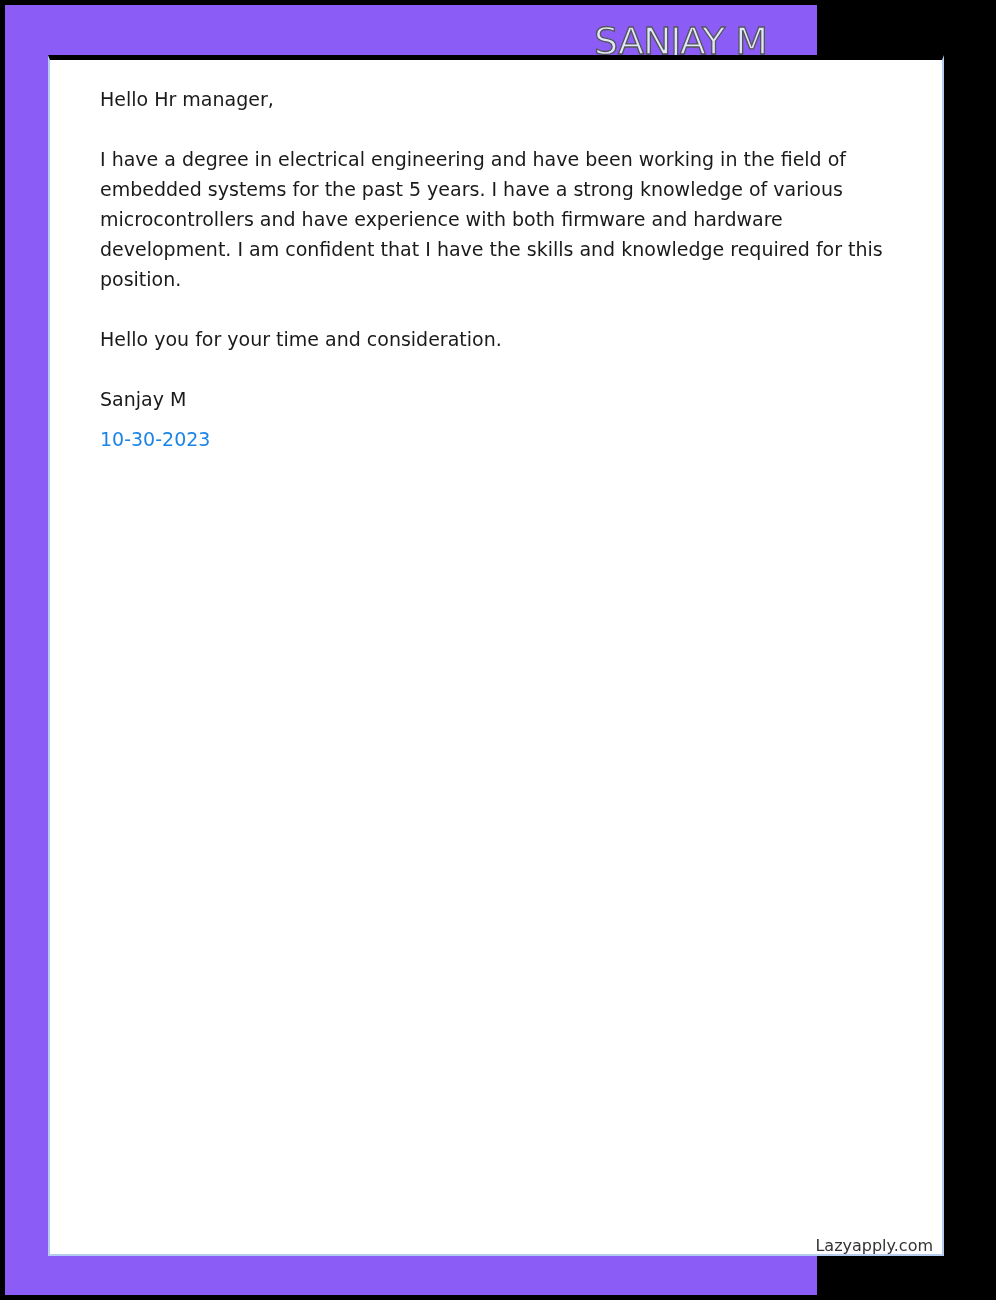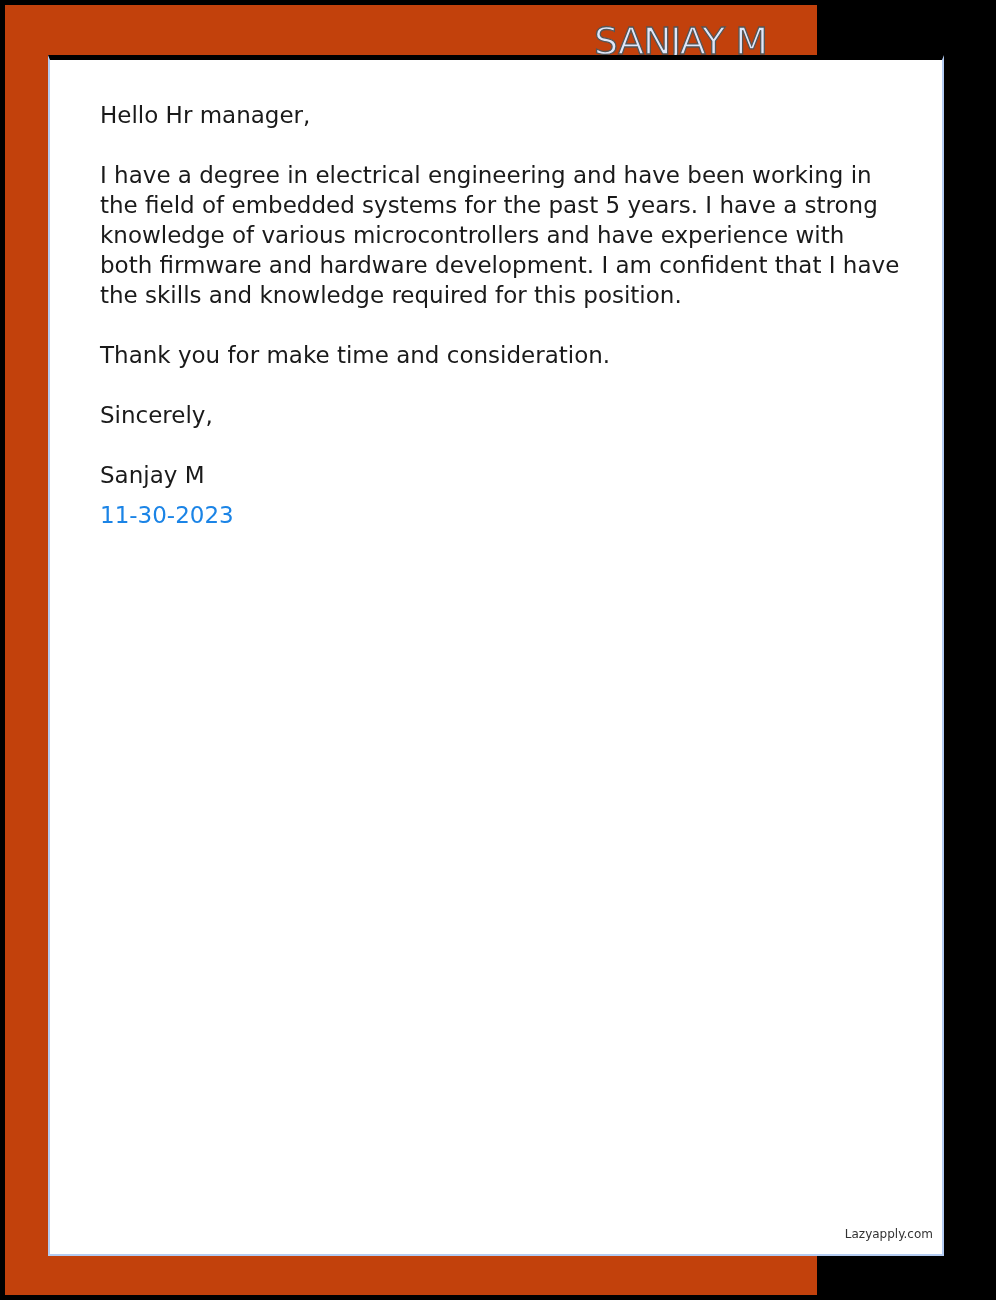--- a/index.html
+++ b/index.html
@@ -7,21 +7,21 @@
       width: 996px; height: 1300px;
       background: #000;
       position: relative;
       overflow: hidden;
       font-family: "DejaVu Sans", sans-serif;
     }
     .frame {
       position: absolute;
       left: 5px; top: 5px;
       width: 812px; height: 1290px;
-      background: #c2410c;
+      background: #8b5cf6;
     }
     .header-name {
       position: absolute;
       right: 50px; top: 14px;
       font-family: "DejaVu Sans", sans-serif;
       font-size: 38px;
       font-weight: normal;
       letter-spacing: -1px;
       color: #dfe7fa;
       -webkit-text-stroke: 1.3px #555;
@@ -33,48 +33,47 @@
       width: 896px; height: 1201px;
       background: #fff;
       border-left: 2px solid #b4ccf2;
       border-right: 2px solid #b4ccf2;
       border-bottom: 2px solid #b4ccf2;
       border-top: 5px solid #000;
       box-sizing: border-box;
     }
     .content {
       position: absolute;
-      left: 50px; top: 40px;
+      left: 50px; top: 24px;
       width: 800px;
-      font-size: 23px;
+      font-size: 19px;
       line-height: 30px;
       color: #1a1a1a;
     }
     .content p { margin: 0 0 30px 0; }
     .content p.signature { margin-bottom: 10px; }
     .date { color: #1b84e6; margin: 0; }
     .footer-brand {
       position: absolute;
-      right: 9px; bottom: 12px;
-      font-size: 12px;
+      right: 9px; bottom: 0px;
+      font-size: 16px;
       color: #333;
       line-height: 16px;
       margin-top: 44px;
     }
   </style>
 </head>
 <body>
 
 <div class="frame">
   <div class="header-name">SANJAY M</div>
 
   <div class="page">
     <div class="content">
       <p>Hello Hr manager,</p>
       <p>I have a degree in electrical engineering and have been working in the field of embedded systems for the past 5 years. I have a strong knowledge of various microcontrollers and have experience with both firmware and hardware development. I am confident that I have the skills and knowledge required for this position.</p>
-      <p>Thank you for make time and consideration.</p>
-      <p>Sincerely,</p>
+      <p>Hello you for your time and consideration.</p>
       <p class="signature">Sanjay M</p>
-      <p class="date">11-30-2023</p>
+      <p class="date">10-30-2023</p>
     </div>
     <div class="footer-brand">Lazyapply.com</div>
   </div>
 </div>
 
 </body></html>

